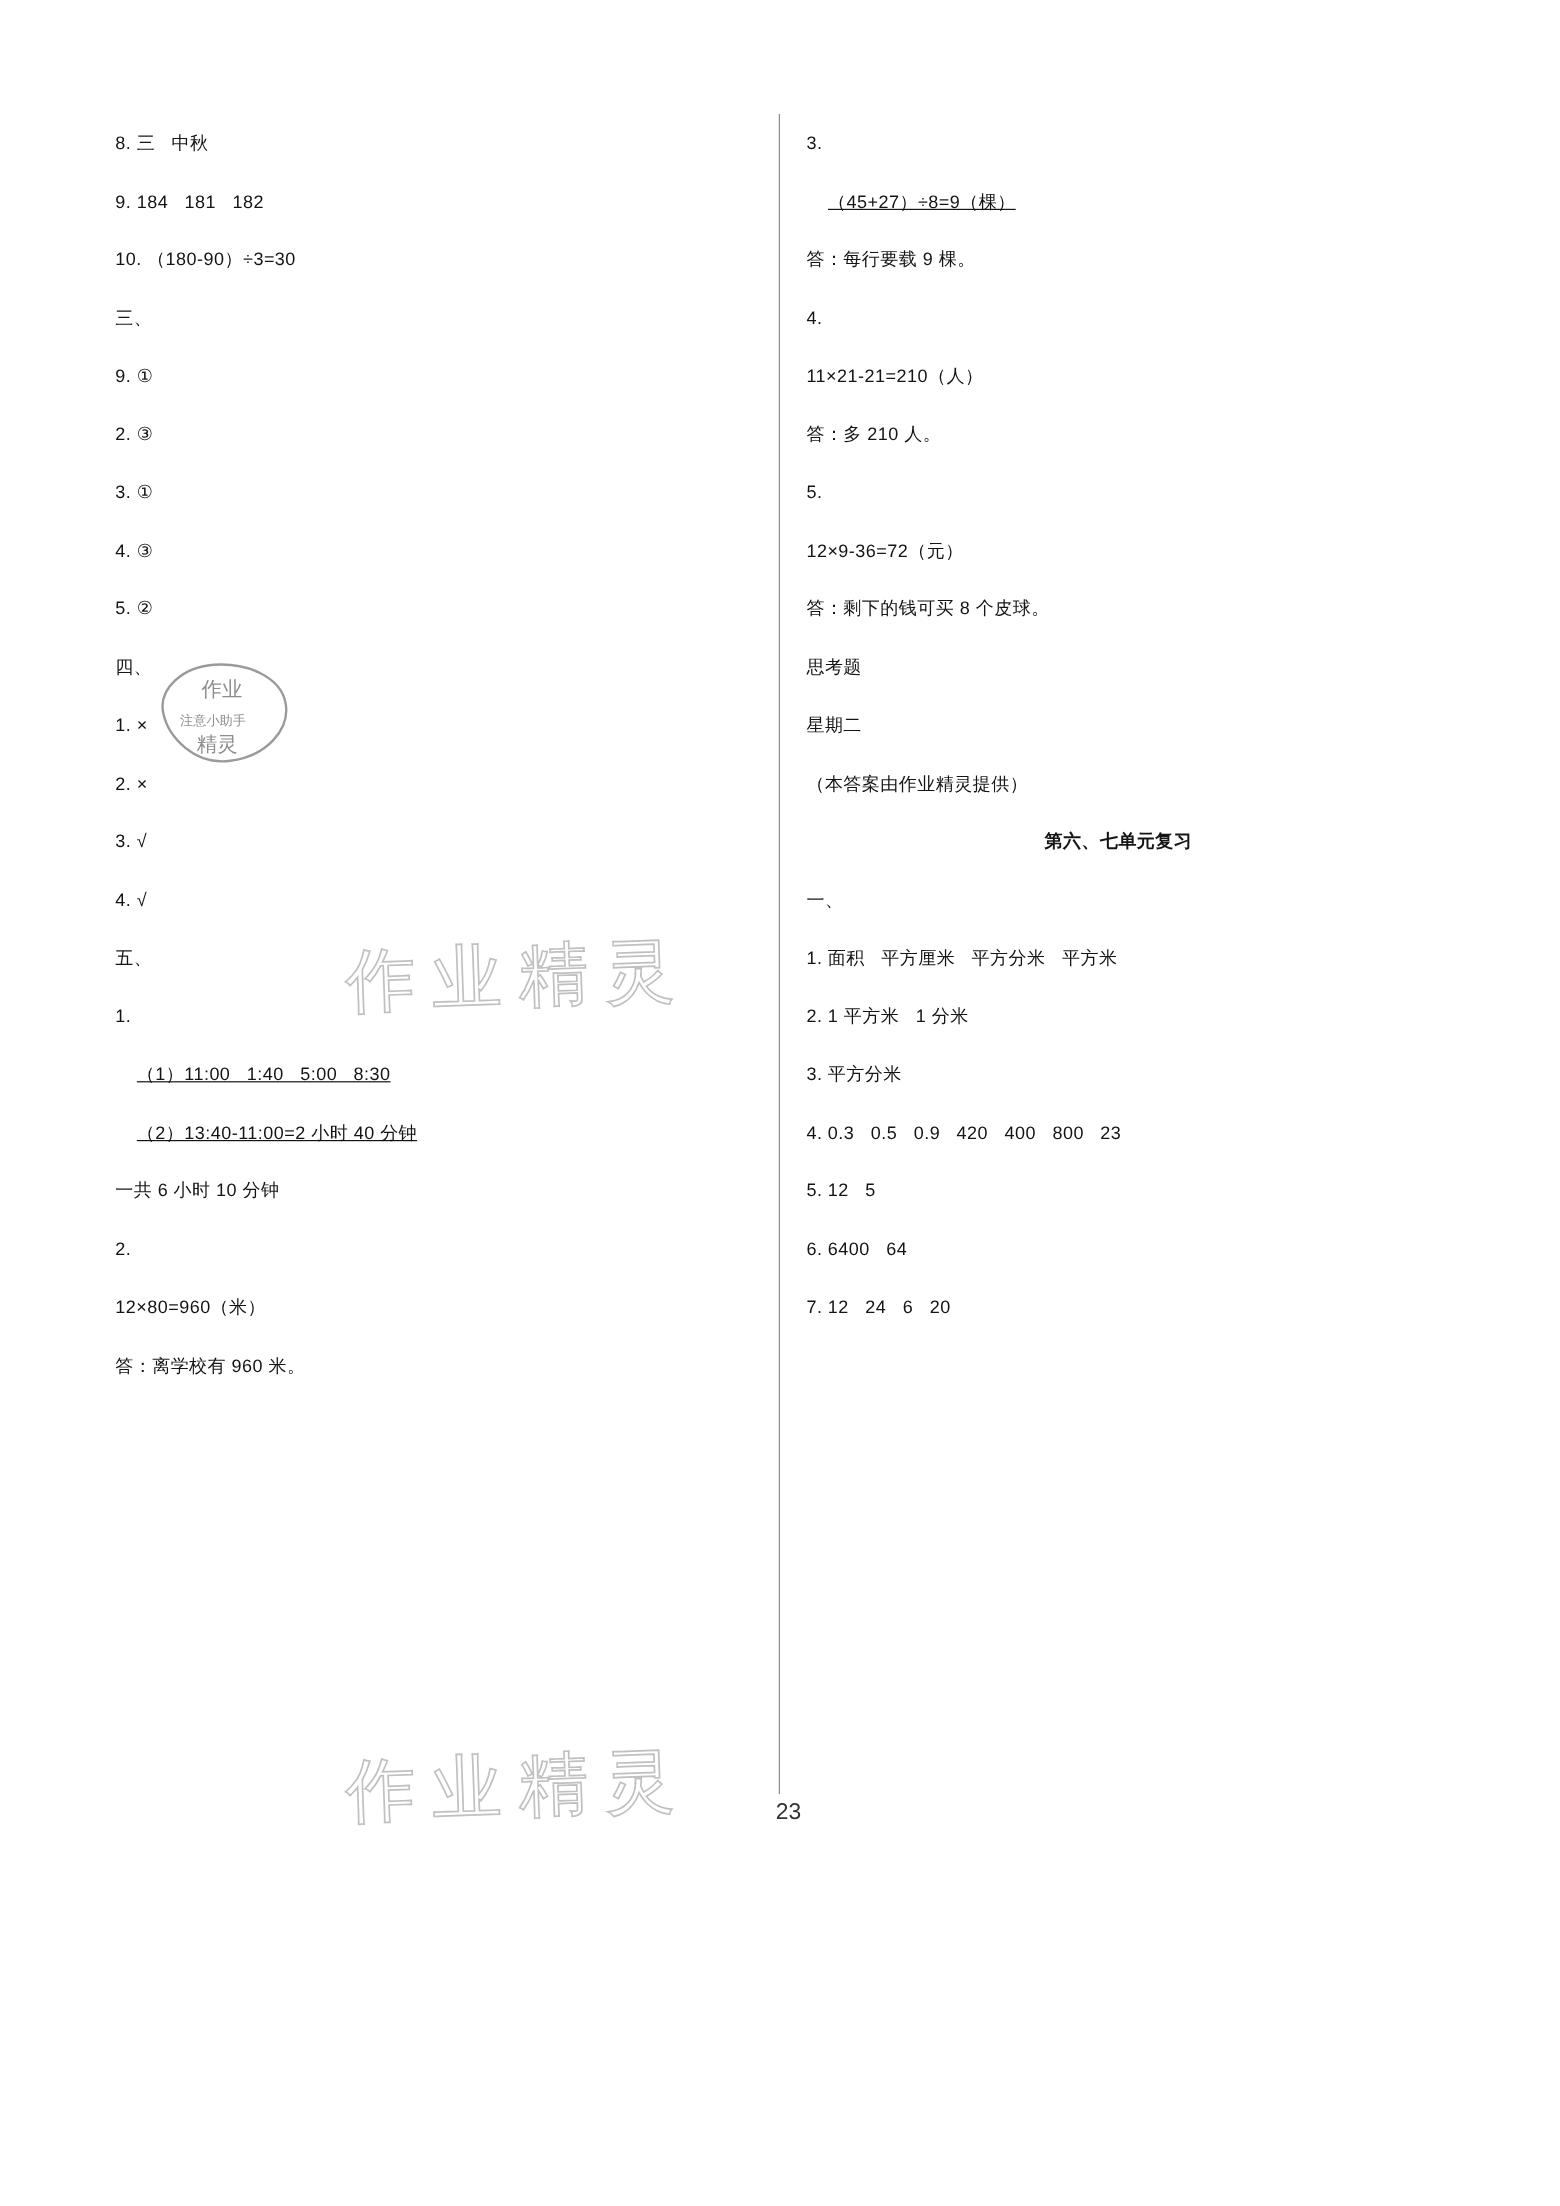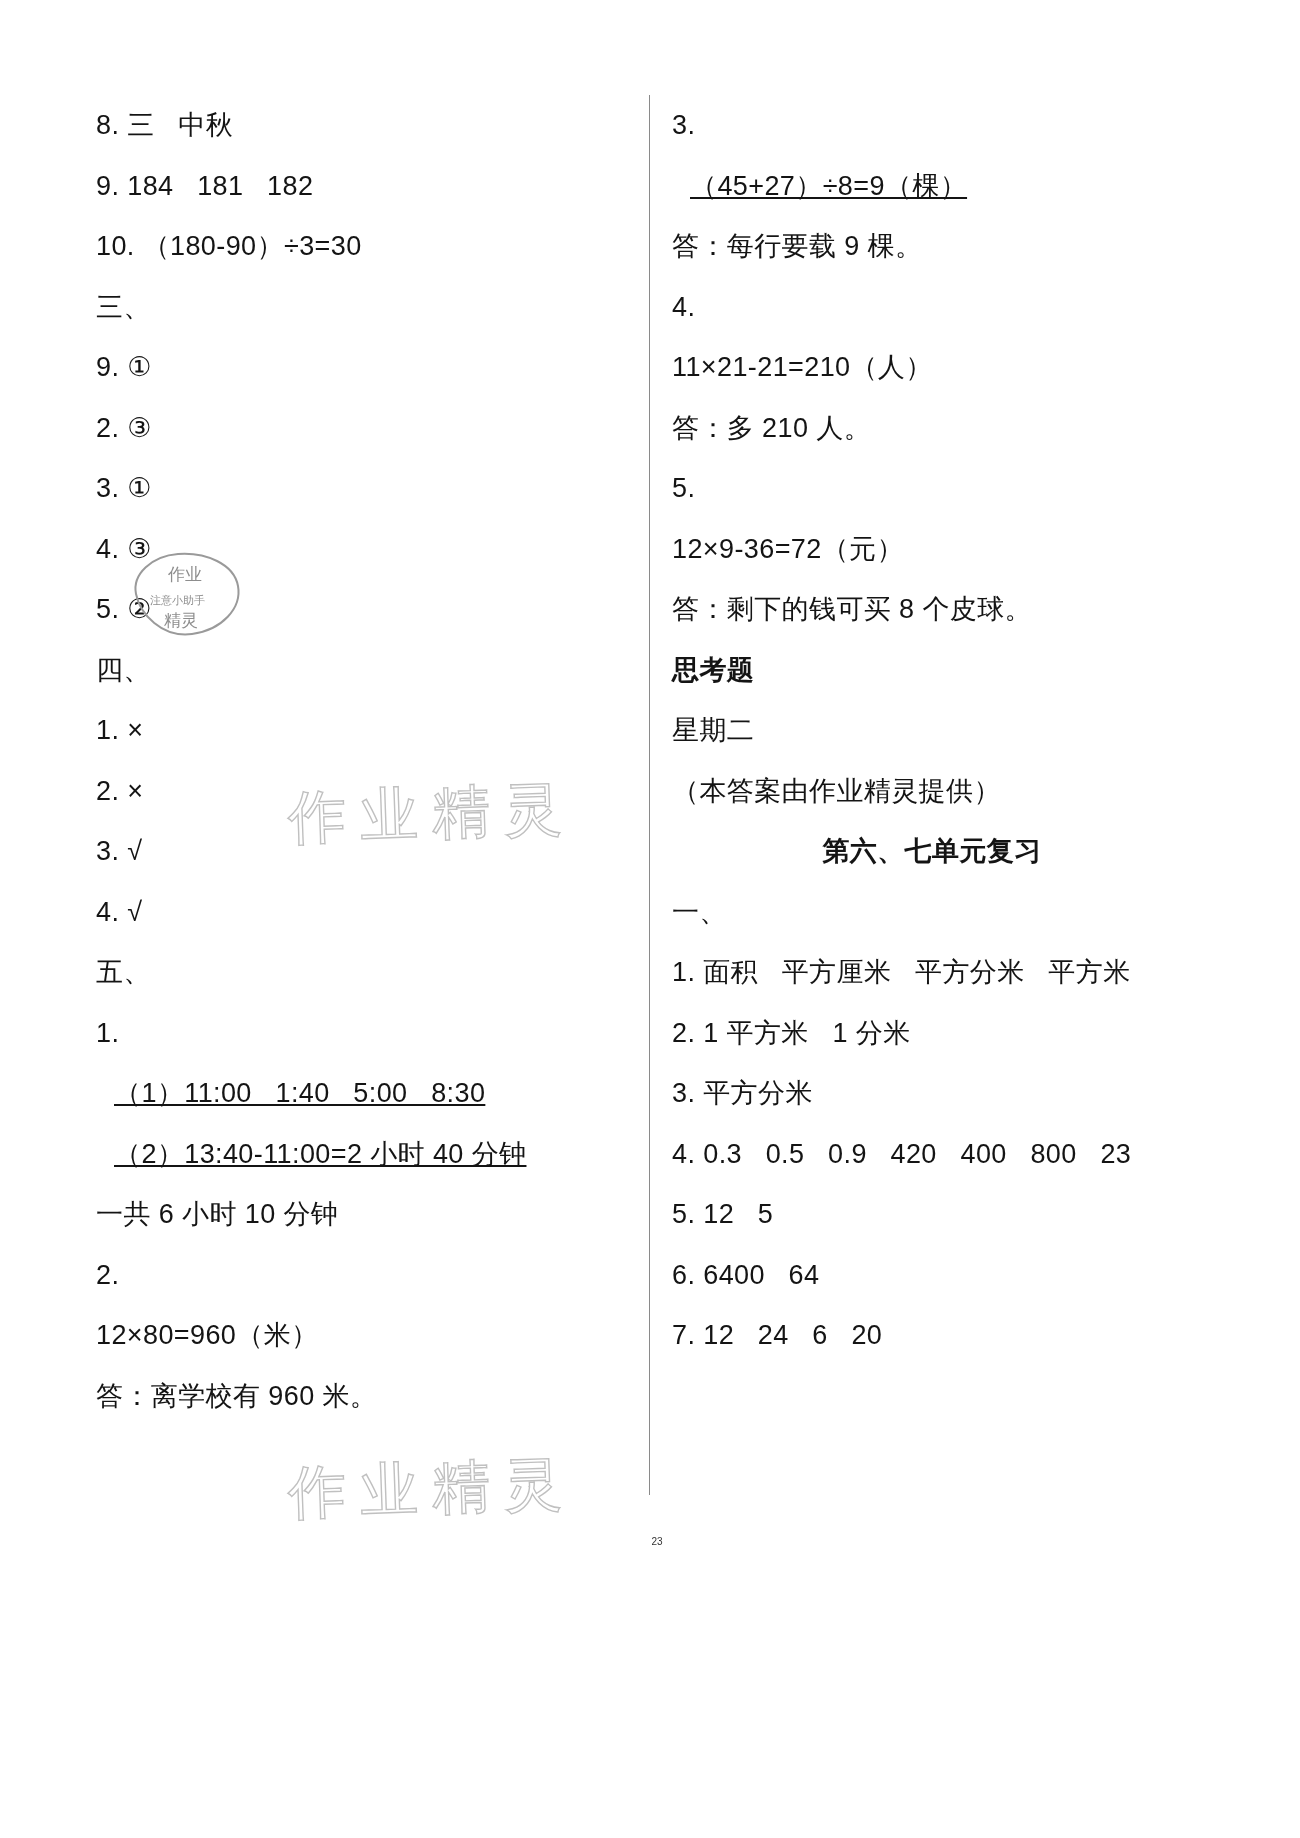--- a/index.html
+++ b/index.html
@@ -34,49 +34,48 @@
   }
   .col-left {
     left: 96px;
     width: 520px;
   }
   .col-right {
     left: 672px;
     width: 520px;
   }
   .line {
-    font-size: 27px;
+    font-size: 15px;
     line-height: 1.0;
     margin: 0 0 33.5px 0;
     white-space: pre-wrap;
     letter-spacing: 0.4px;
     color: #141414;
   }
   .line.indent {
     padding-left: 18px;
     text-decoration: underline;
   }
   .line.heading {
-    font-weight: bold;
+    font-weight: normal;
   }
   .line.center {
     text-align: center;
     font-weight: bold;
     padding-left: 0;
     margin-top: 12px;
   }
   .page-num {
     position: absolute;
     left: 642px;
     top: 1500px;
     width: 30px;
     text-align: center;
-    font-size: 10px;
+    font-size: 19px;
     color: #333;
-    margin-top: 36px;
   }
   
   .wm {
     position: absolute;
     color: transparent;
     -webkit-text-stroke: 1.4px rgba(140,140,140,0.55);
     font-size: 58px;
     letter-spacing: 14px;
     font-family: "DejaVu Sans", sans-serif;
     user-select: none;

